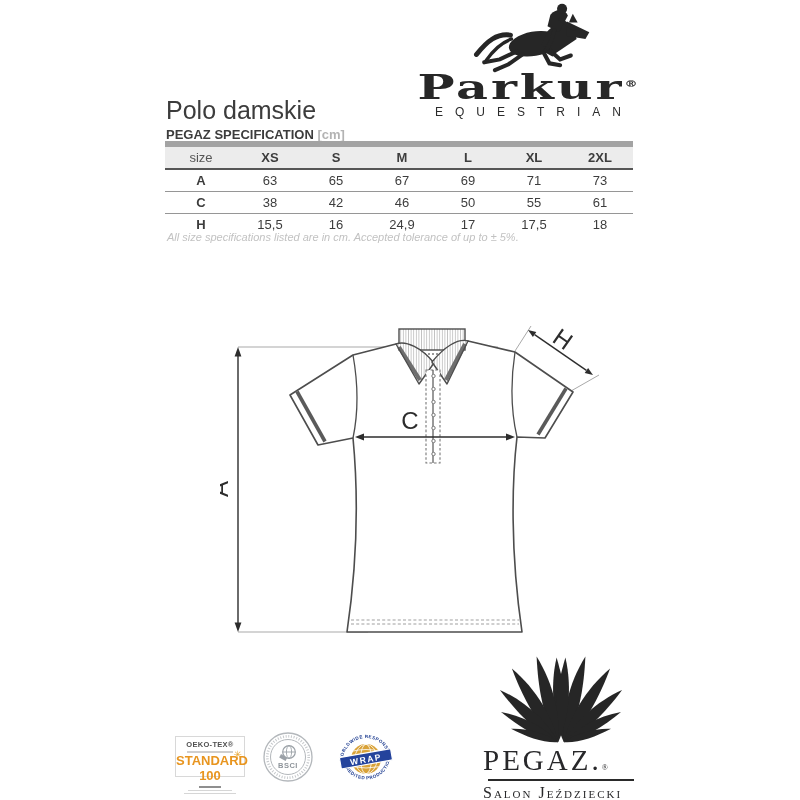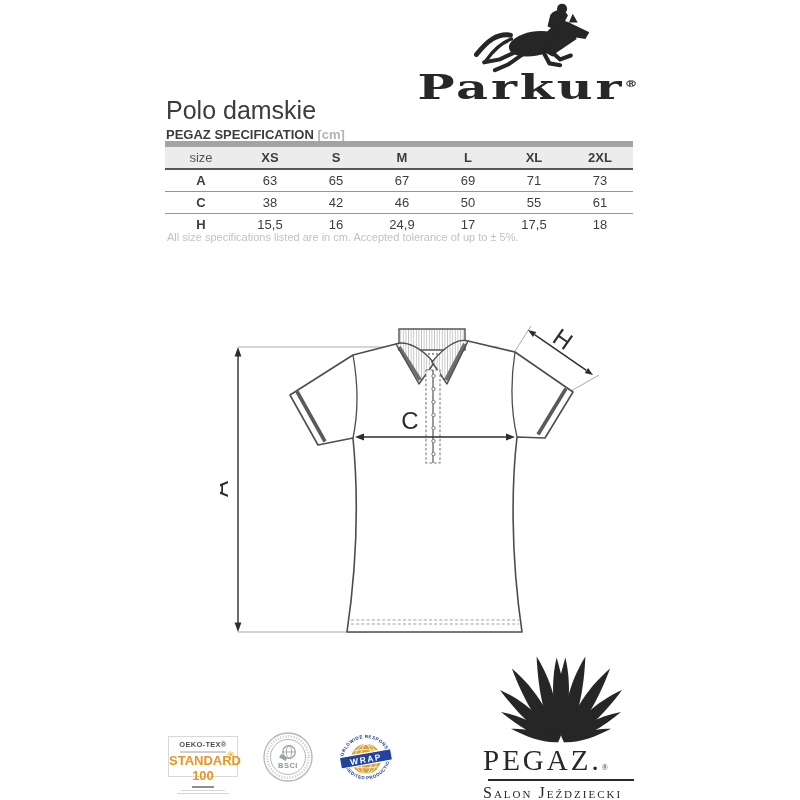--- a/index.html
+++ b/index.html
@@ -19,26 +19,26 @@
   .spec .unit{color:#b3b3b3;}
   
   table.size-table{position:absolute;left:165px;top:141px;width:468px;border-collapse:collapse;
         font-size:13px;color:#3d3d3d;table-layout:fixed;}
   table.size-table col.c0{width:72px;}
   table.size-table thead tr{background:#ececec;border-top:6px solid #a3a3a3;border-bottom:2px solid #565656;}
   table.size-table th,table.size-table td{height:21px;text-align:center;padding:0;font-weight:bold;}
   table.size-table th.size-label{font-weight:normal;color:#555;}
   table.size-table td.val{font-weight:normal;}
   table.size-table tbody tr.sep{border-bottom:1.5px solid #969696;}
-  .note{position:absolute;left:167px;top:231px;font-size:11px;color:#c2c2c2;}
+  .note{position:absolute;left:167px;top:231px;font-size:11px;font-style:italic;color:#c2c2c2;}
   
   .shirt-svg{position:absolute;left:220px;top:320px;}
   .dim-label{font-family:"Liberation Sans",sans-serif;font-size:24px;fill:#2d2d2d;}
   
-  .oeko{position:absolute;left:168px;top:736px;width:70px;height:41px;border:1px solid #d8d8d8;
+  .oeko{position:absolute;left:175px;top:736px;width:70px;height:41px;border:1px solid #d8d8d8;
         background:#fff;text-align:center;box-sizing:border-box;padding-top:4px;}
   .oeko .l1{font-size:7.5px;font-weight:bold;color:#4f4f4f;letter-spacing:.3px;line-height:1.1;}
   .bar{margin:1.5px auto;}
   .b1{width:46px;height:2px;background:#cfcfcf;}
   .oeko .std{font-size:13px;font-weight:bold;color:#e8951f;line-height:1.15;}
   .b2{width:22px;height:2.5px;background:#8f8f8f;}
   .b3{width:44px;height:1.5px;background:#d6d6d6;}
   .b4{width:52px;height:1.5px;background:#d6d6d6;}
   .sunburst{position:absolute;right:2px;top:13px;font-size:10px;color:#e8a93a;line-height:1;}
   .bsci-svg{position:absolute;left:262px;top:731px;}
@@ -74,20 +74,21 @@
         <path d="M62,51 L45,59 L29,62" stroke-width="4.2"></path>
         <path d="M68,54 L54,64 L40,70" stroke-width="4.2"></path>
         <path d="M97,50 L107,59 L118,55" stroke-width="4.2"></path>
         <path d="M90,52 L96,63 L107,65" stroke-width="4.2"></path>
         <path d="M107,18 L121,28" stroke-width="3.6"></path>
         <path d="M101,29 C99,38 97,44 92,50" stroke-width="4"></path>
         <path d="M92,50 L99,54" stroke-width="3.6"></path>
       </g>
     </svg>
     <div class="brand-name"><span>Parkur</span><span class="brand-reg">®</span></div>
+    <div class="brand-tagline">EQUESTRIAN</div>
   </div>
 
   <div class="title">Polo damskie</div>
   <div class="spec">
     <span>PEGAZ SPECIFICATION</span>
     <span class="unit">[cm]</span>
   </div>
 
   <table class="size-table">
     <colgroup>

